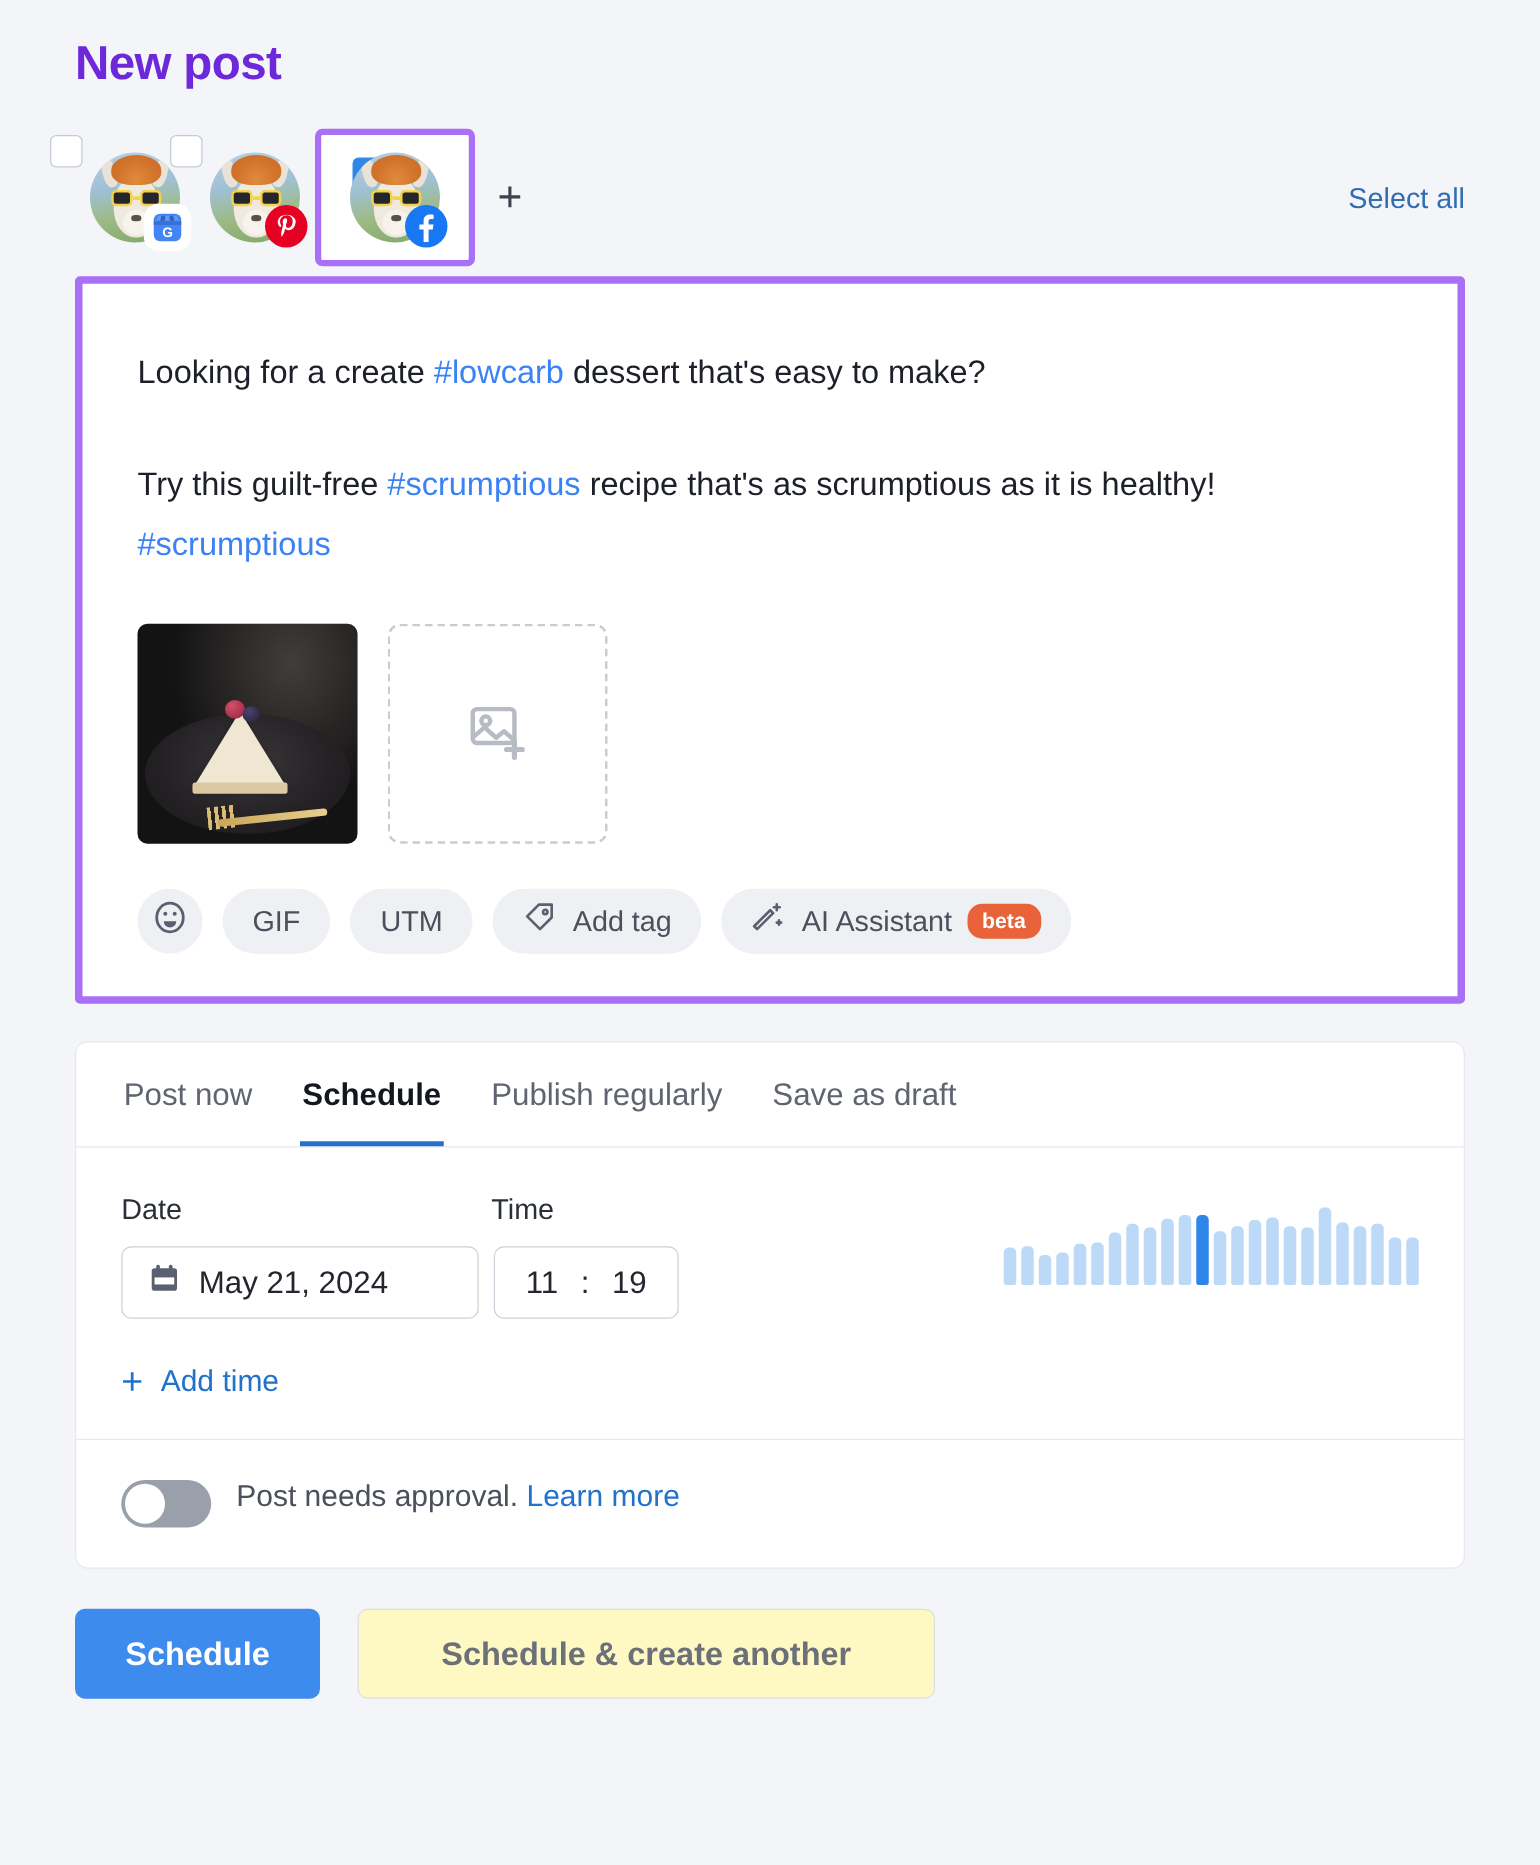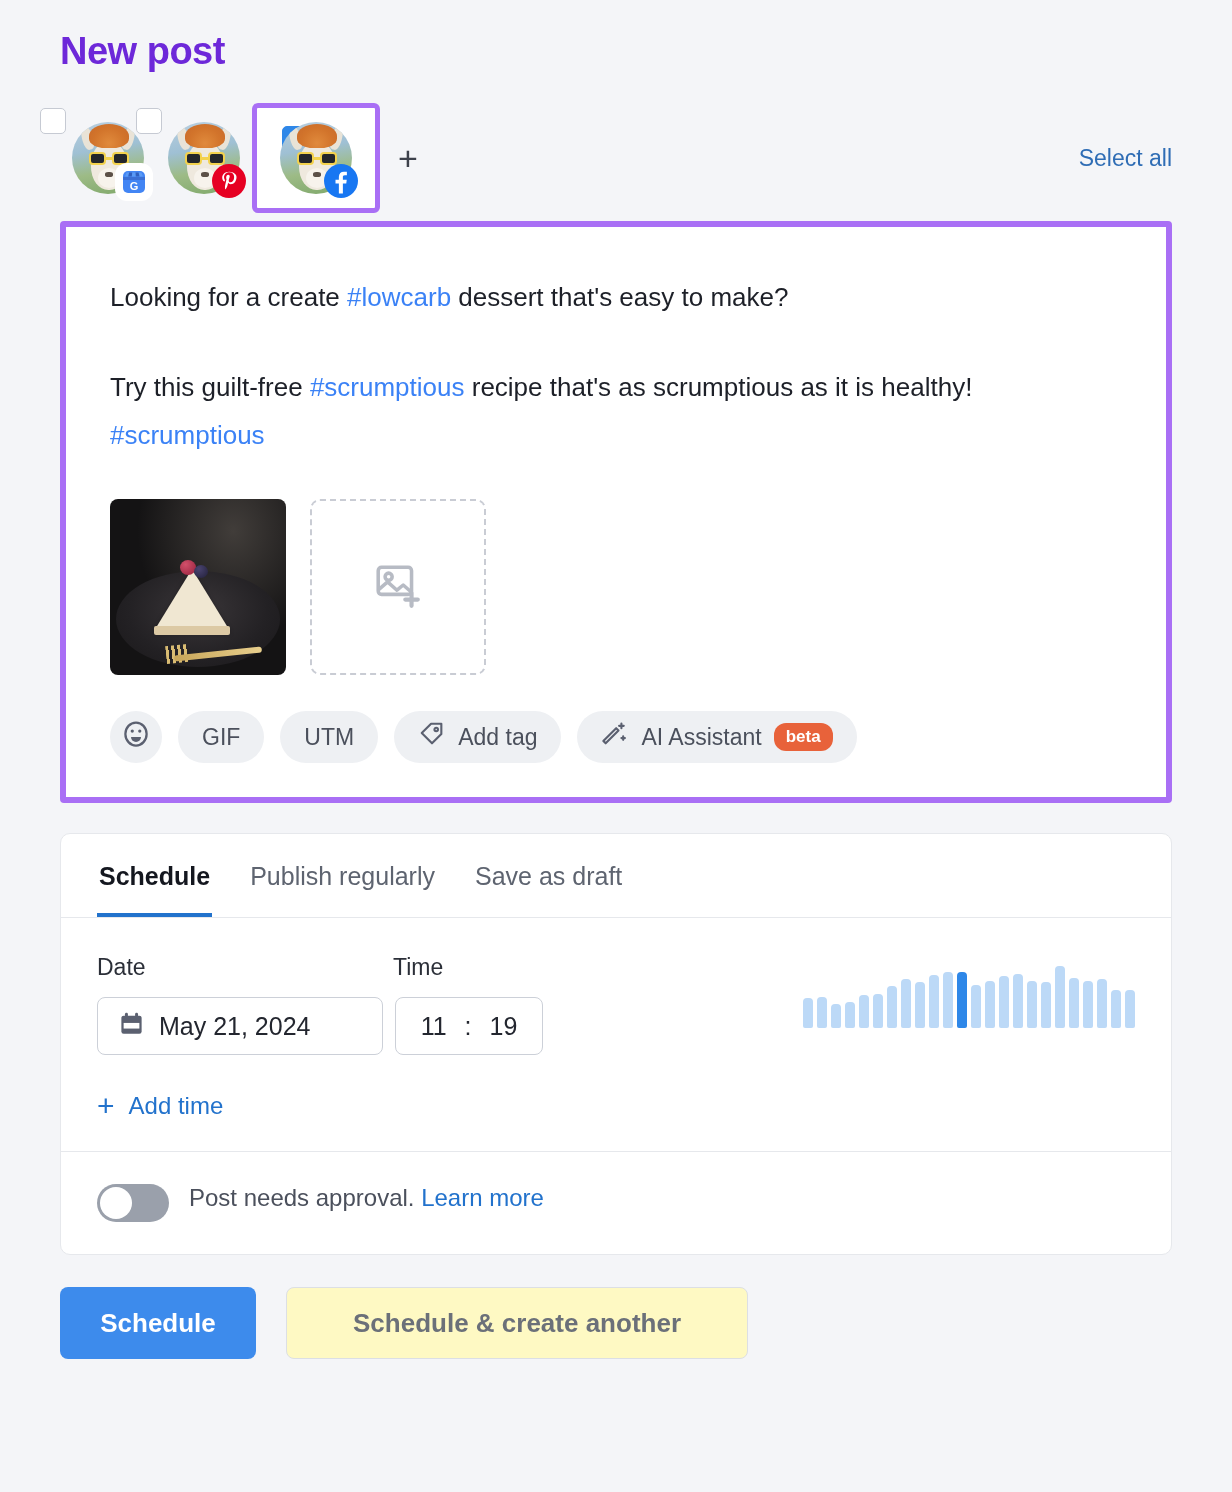--- a/index.html
+++ b/index.html
@@ -442,20 +442,21 @@
           <span class="beta">beta</span>
         </div>
       </div>
 
     </div>
   </div>
 
   <div class="card">
 
     <div class="tabs">
+      <div class="tab">Post now</div>
       <div class="tab active">Schedule</div>
       <div class="tab">Publish regularly</div>
       <div class="tab">Save as draft</div>
     </div>
 
     <div class="sched-body">
 
       <div class="field-labels">
         <div class="lbl date">Date</div>
         <div class="lbl">Time</div>

